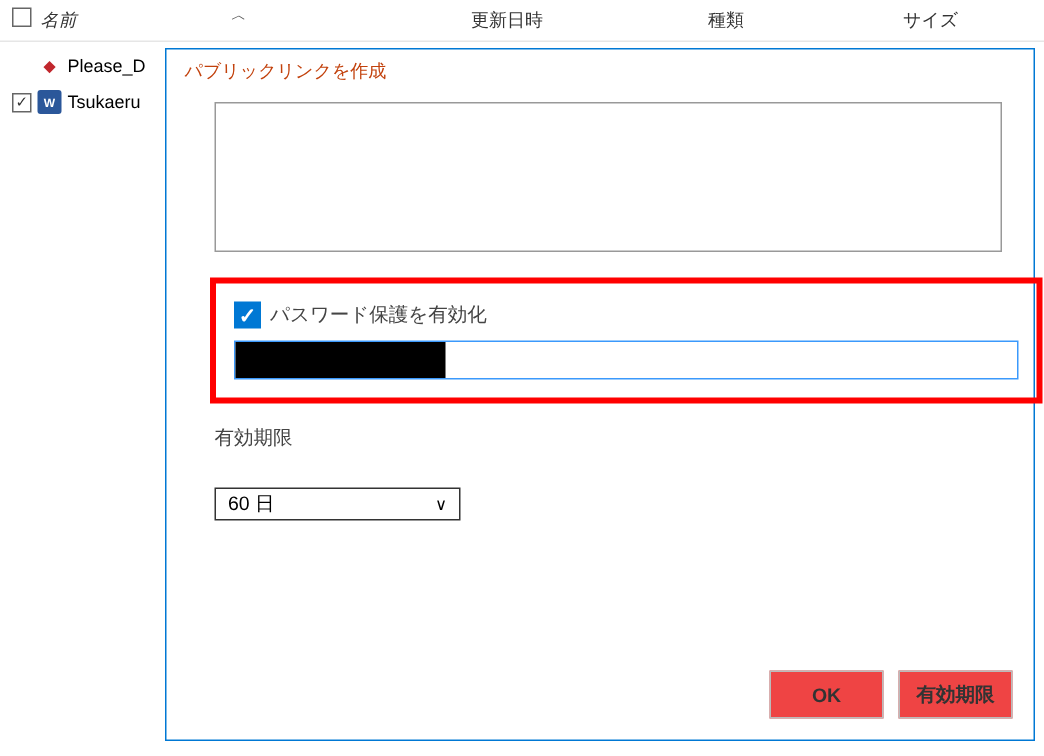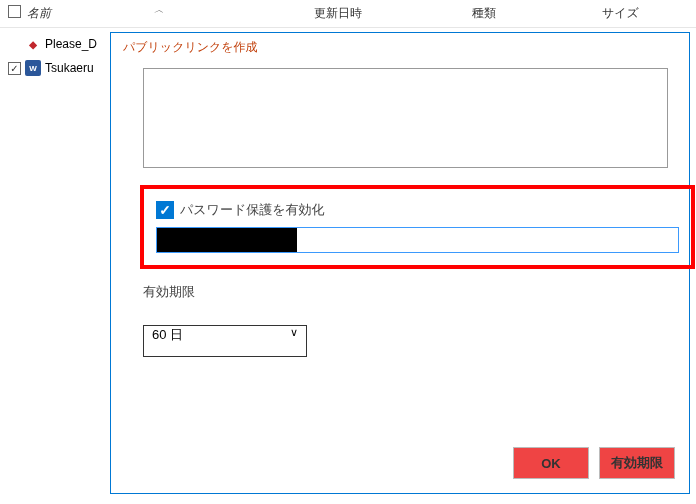--- a/index.html
+++ b/index.html
@@ -148,24 +148,24 @@
       margin-top: 14px;
       margin-left: 20px;
     }
     .expiry-label {
       font-size: 13px;
       color: #444;
       margin-bottom: 24px;
     }
     .expiry-select {
       width: 164px;
-      height: 32px;
+      height: 22px;
       border: 1px solid #333;
       display: flex;
-      align-items: flex-start;
+      align-items: center;
       justify-content: space-between;
       padding: 0 8px;
       font-size: 13px;
       background: #fff;
       cursor: pointer;
     }
     .chevron-down {
       font-size: 11px;
     }
     .dialog-buttons {

